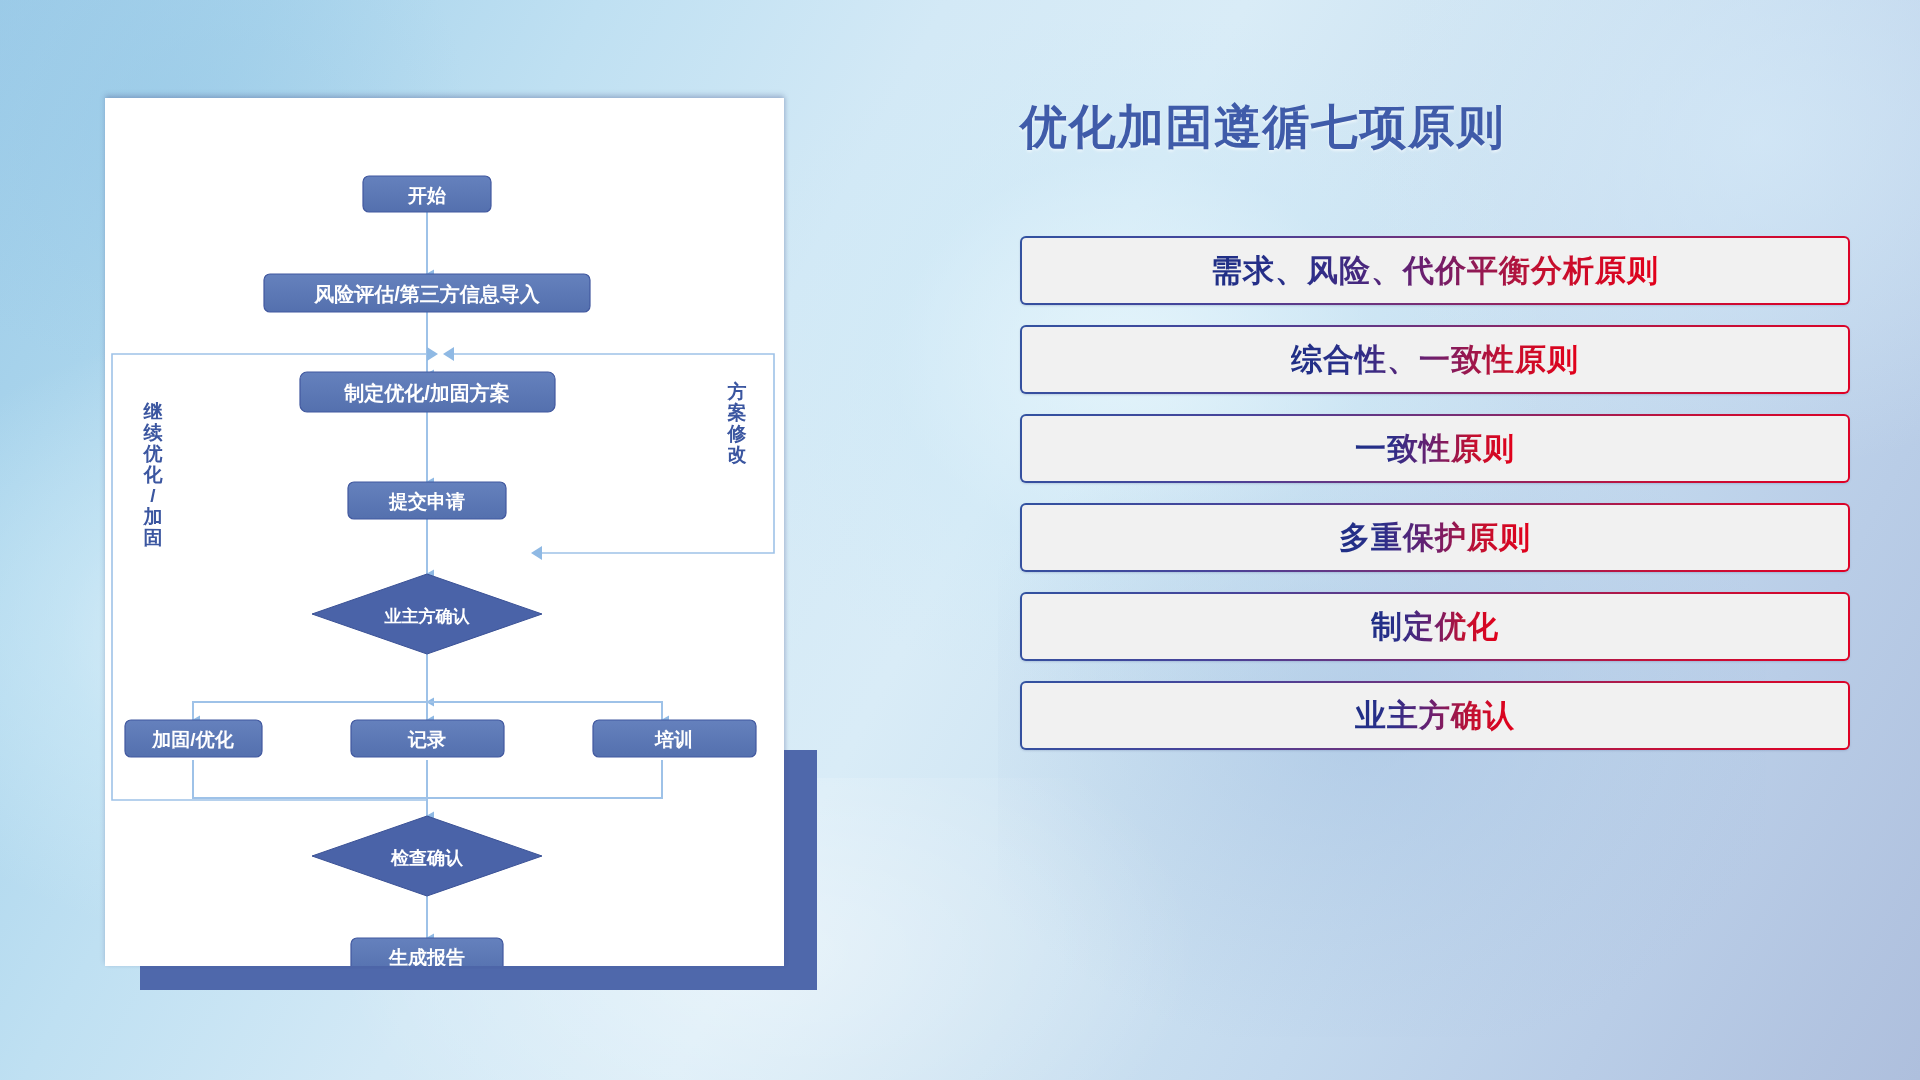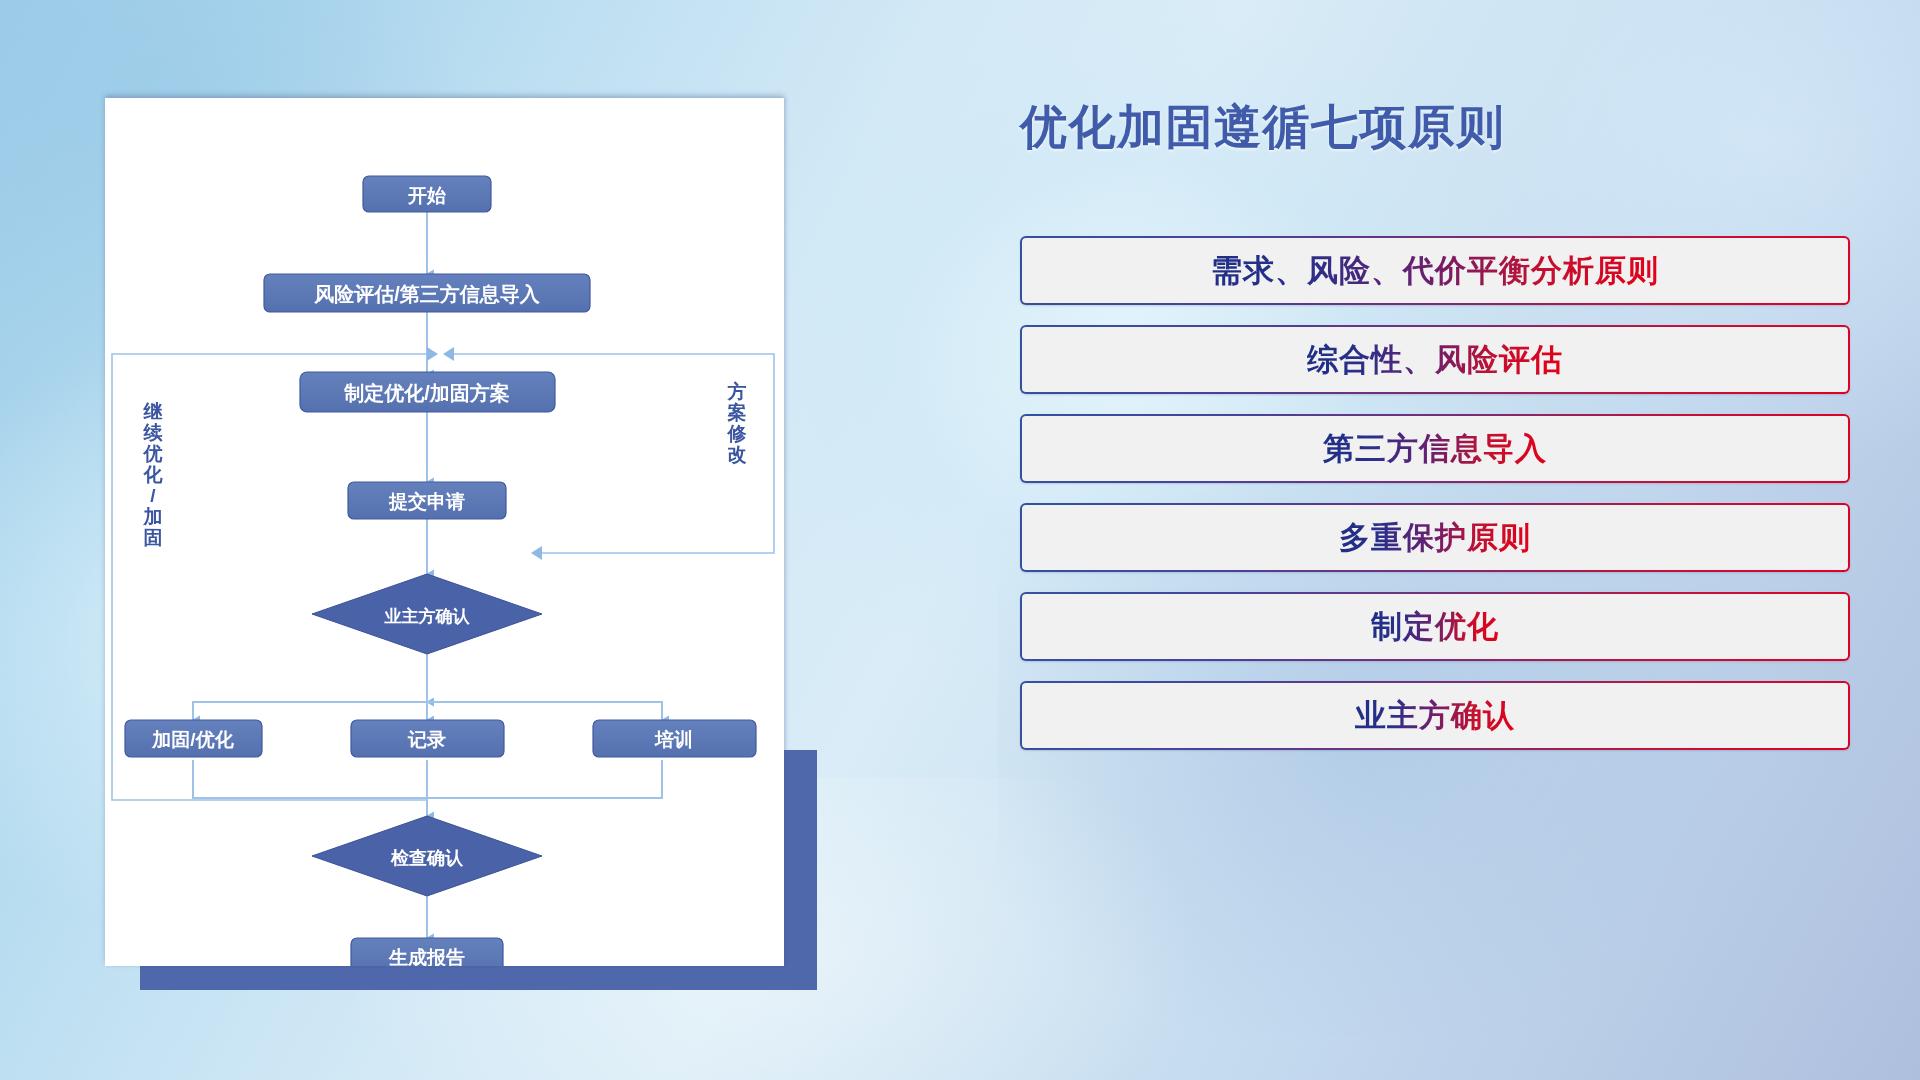--- a/index.html
+++ b/index.html
@@ -246,24 +246,24 @@
 </div>
 
 <div id="right-panel">
   <div id="panel-title">优化加固遵循七项原则</div>
 
   <div id="principle-list">
     <div class="principle-card">
       <span class="principle-label">需求、风险、代价平衡分析原则</span>
     </div>
     <div class="principle-card">
-      <span class="principle-label">综合性、风险评估</span>
-    </div>
-    <div class="principle-card">
-      <span class="principle-label">第三方信息导入</span>
+      <span class="principle-label">综合性、一致性原则</span>
+    </div>
+    <div class="principle-card">
+      <span class="principle-label">一致性原则</span>
     </div>
     <div class="principle-card">
       <span class="principle-label">多重保护原则</span>
     </div>
     <div class="principle-card">
       <span class="principle-label">制定优化</span>
     </div>
     <div class="principle-card">
       <span class="principle-label">业主方确认</span>
     </div>

